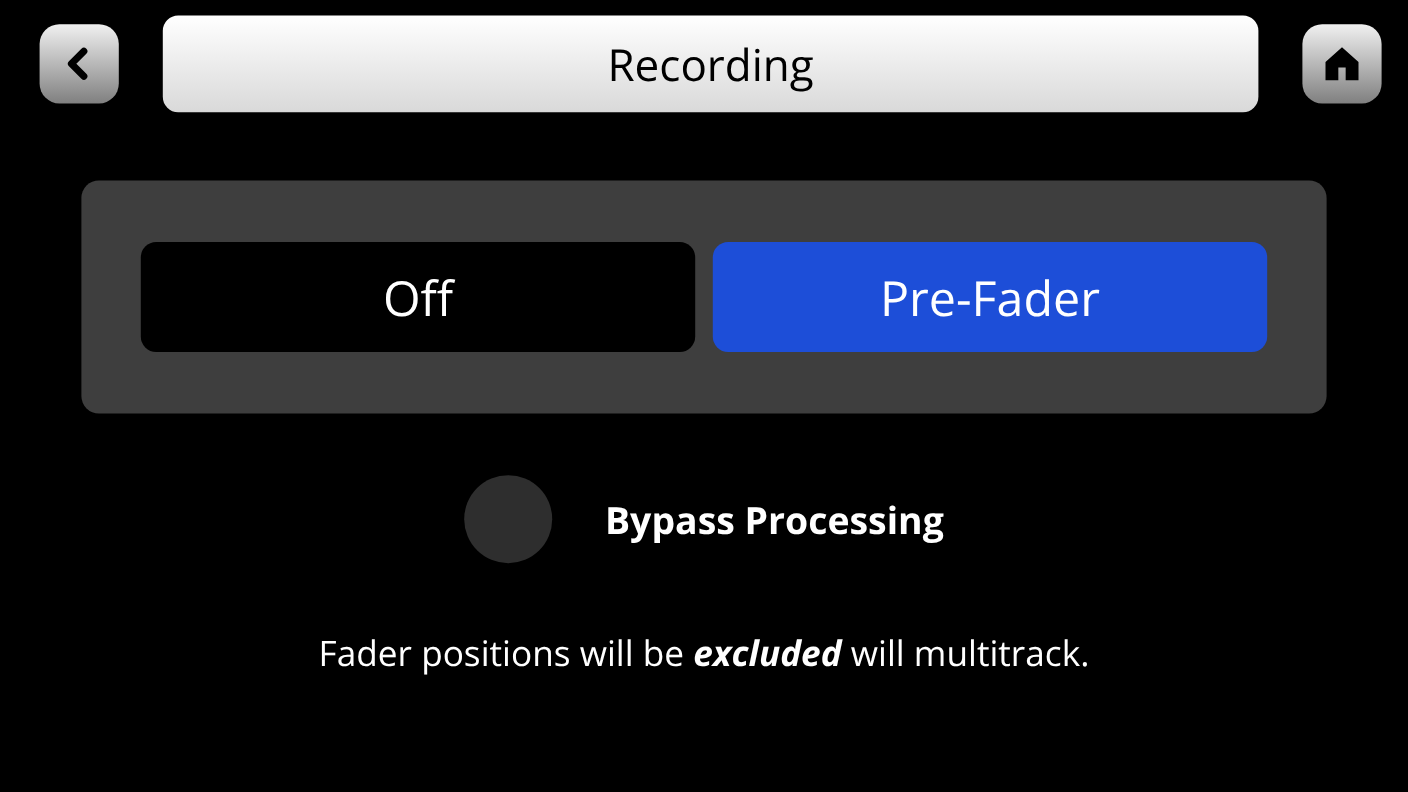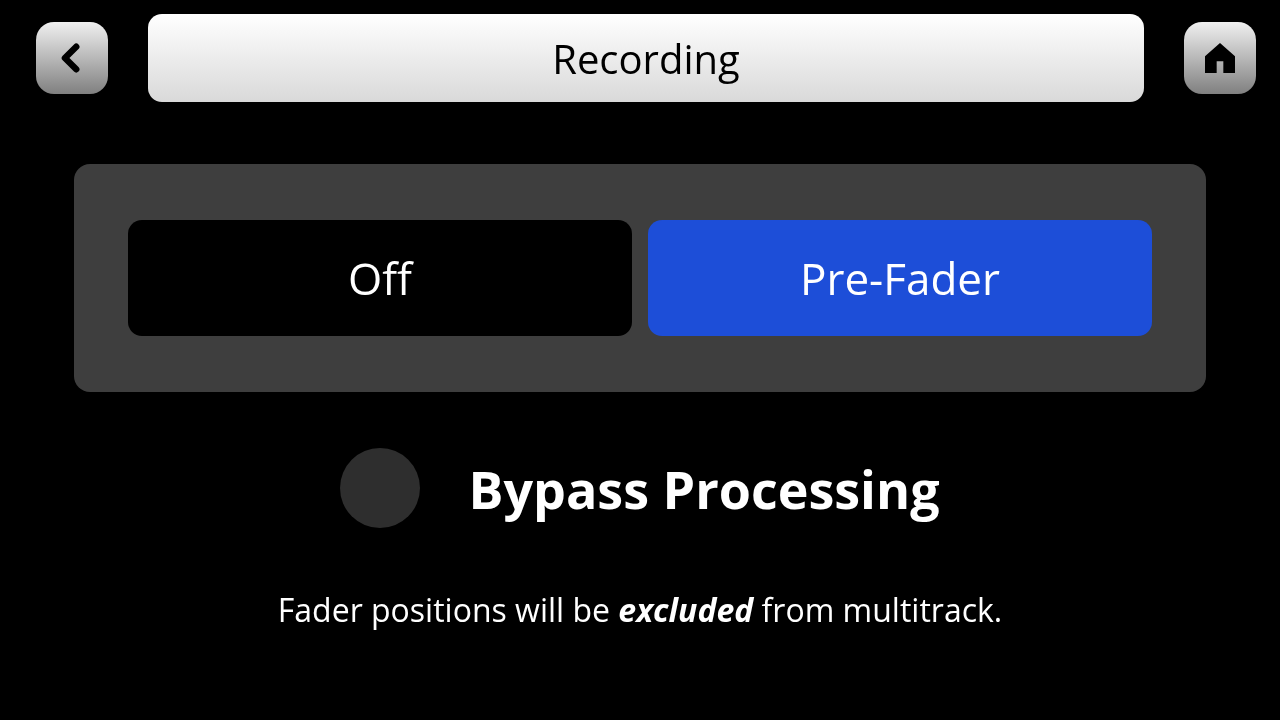--- a/index.html
+++ b/index.html
@@ -60,21 +60,21 @@
   .panel {
     margin: 62px 74px 0 74px;
     background: #3e3e3e;
     border-radius: 16px;
     padding: 56px 54px;
     display: flex;
     gap: 16px;
   }
   .option {
     flex: 1;
-    height: 116px;
+    height: 100px;
     border-radius: 14px;
     display: flex;
     align-items: center;
     justify-content: center;
     font-size: 44px;
     font-weight: 400;
     cursor: pointer;
   }
   .option-off {
     background: #000;
@@ -92,21 +92,21 @@
     margin-top: 56px;
   }
   .bypass-toggle {
     width: 80px;
     height: 80px;
     border-radius: 50%;
     background: #2e2e2e;
     cursor: pointer;
   }
   .bypass-label {
-    font-size: 52px;
+    font-size: 34px;
     font-weight: 700;
   }
   .hint {
     text-align: center;
     font-size: 32px;
     font-weight: 400;
     margin-top: 60px;
   }
   .hint b { font-weight: 700; font-style: italic; }
 </style>
@@ -142,16 +142,16 @@
   </div>
 
   <div class="bypass-row">
     <div class="bypass-toggle"></div>
     <div class="bypass-label">Bypass Processing</div>
   </div>
 
   <div class="hint">
     <span>Fader positions will be </span>
     <b>excluded</b>
-    <span> from multitrack.</span>
+    <span> will multitrack.</span>
   </div>
 
 </div>
 
 </body></html>

